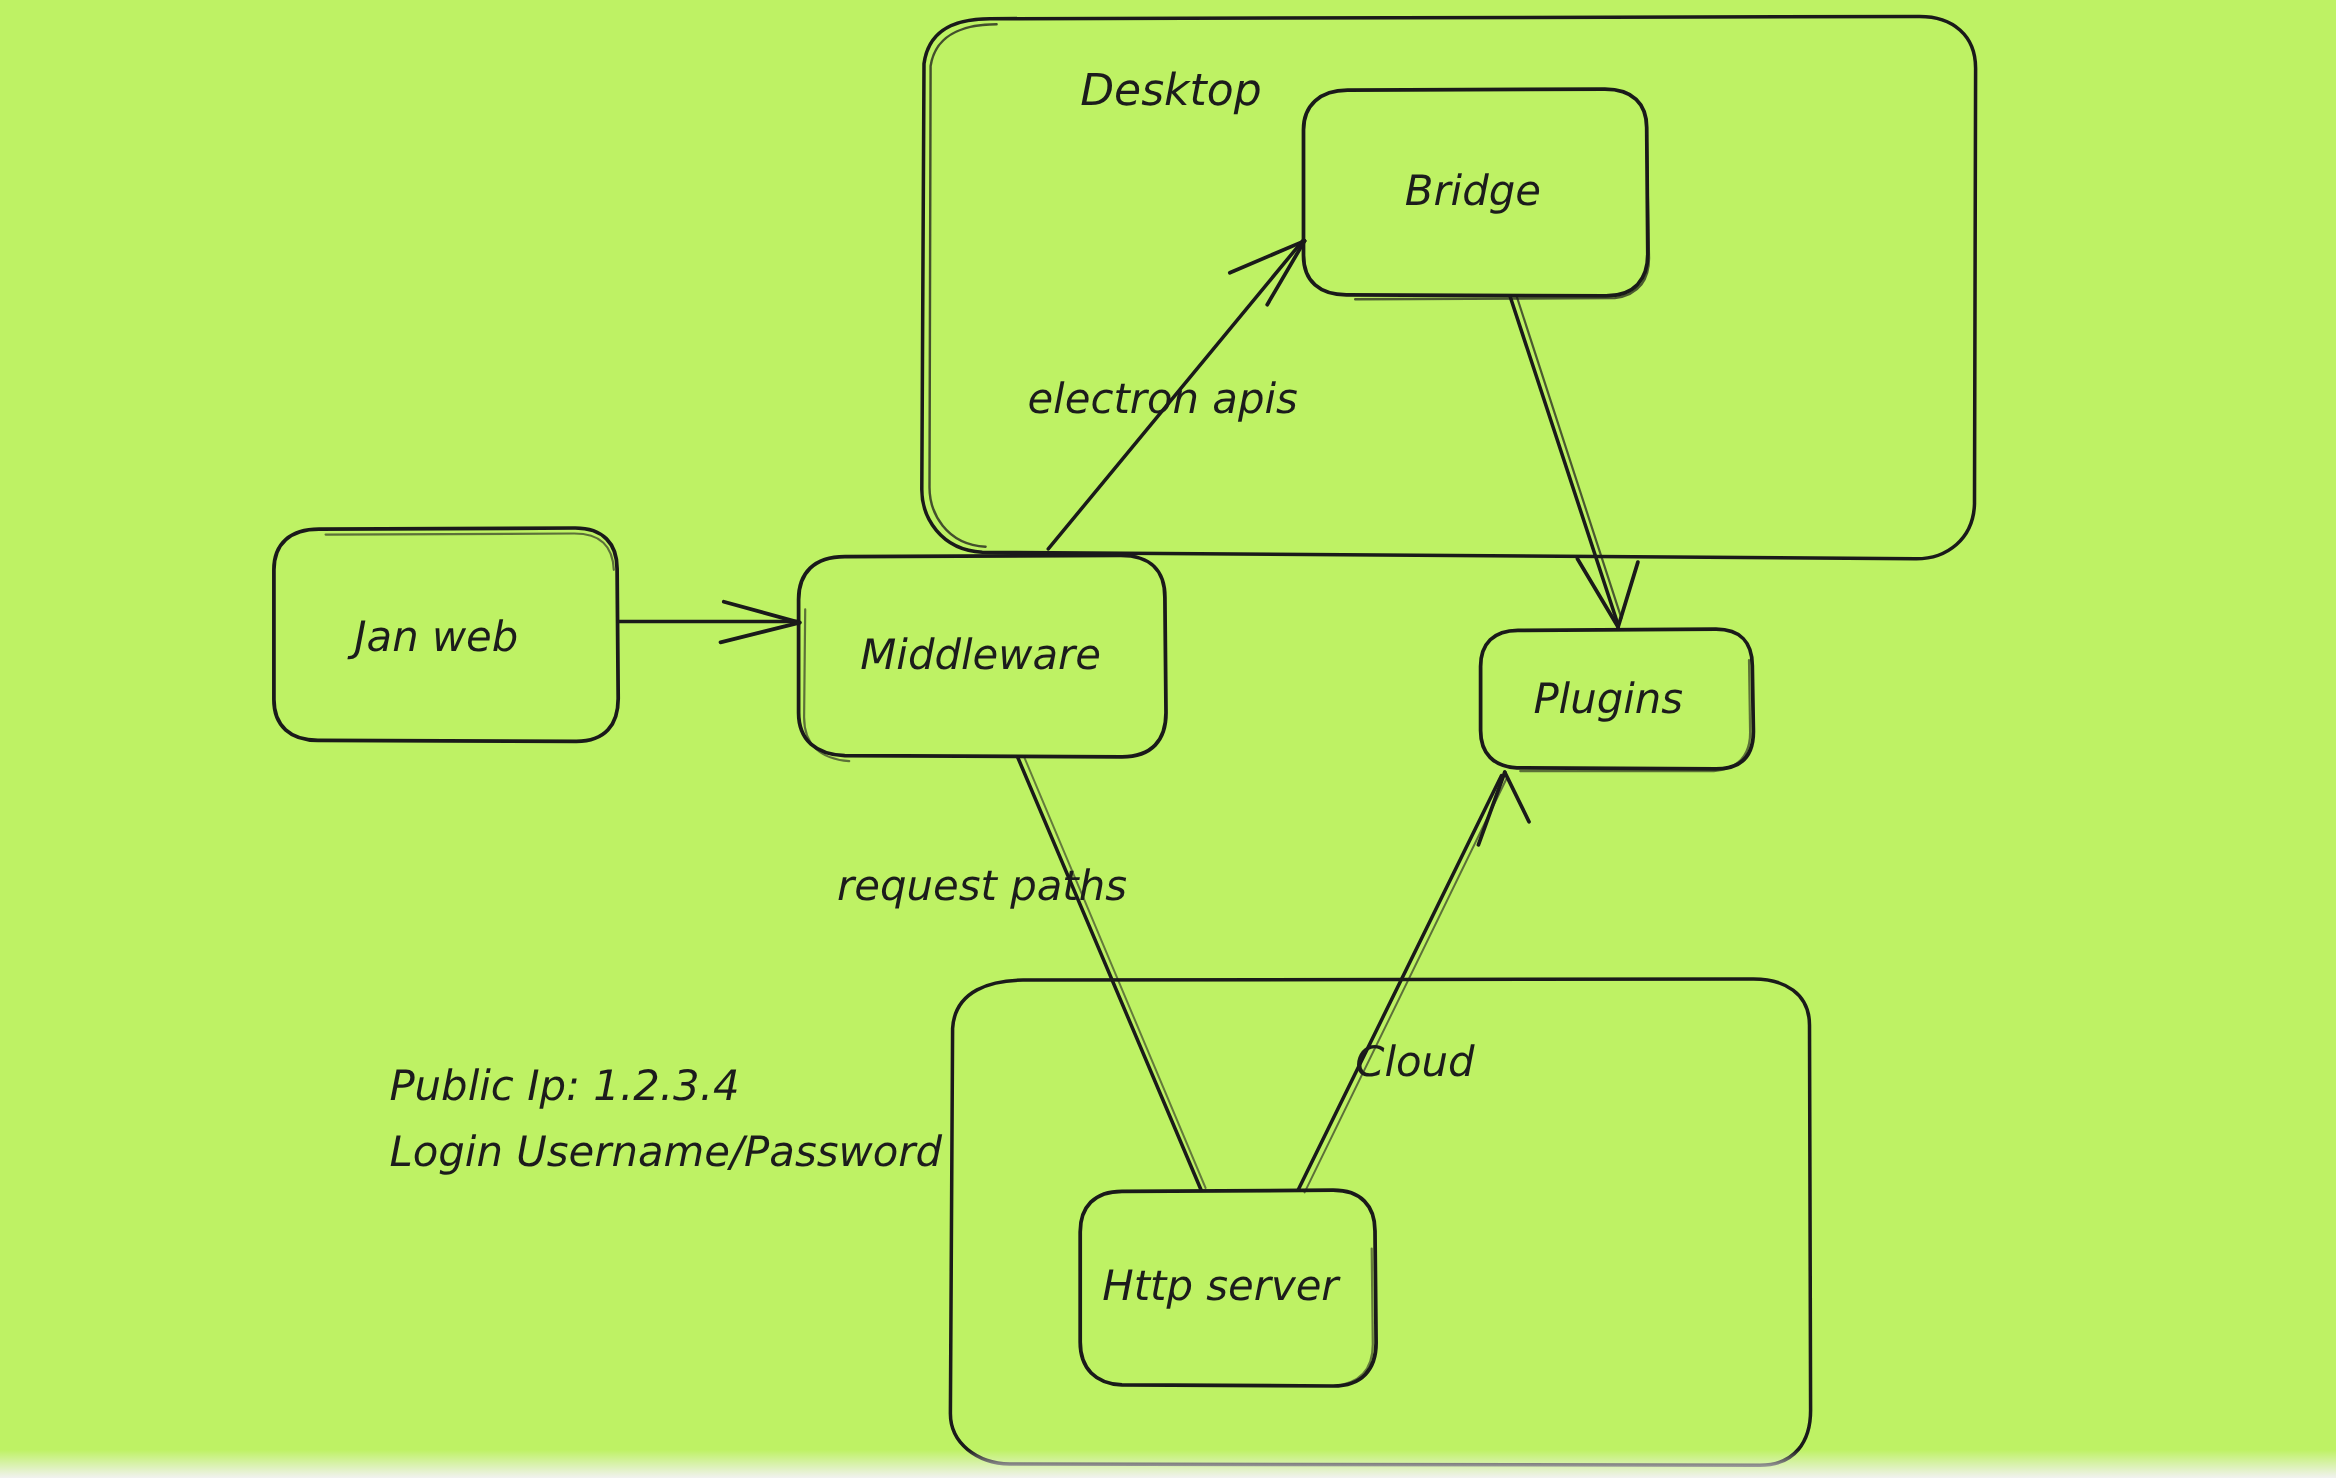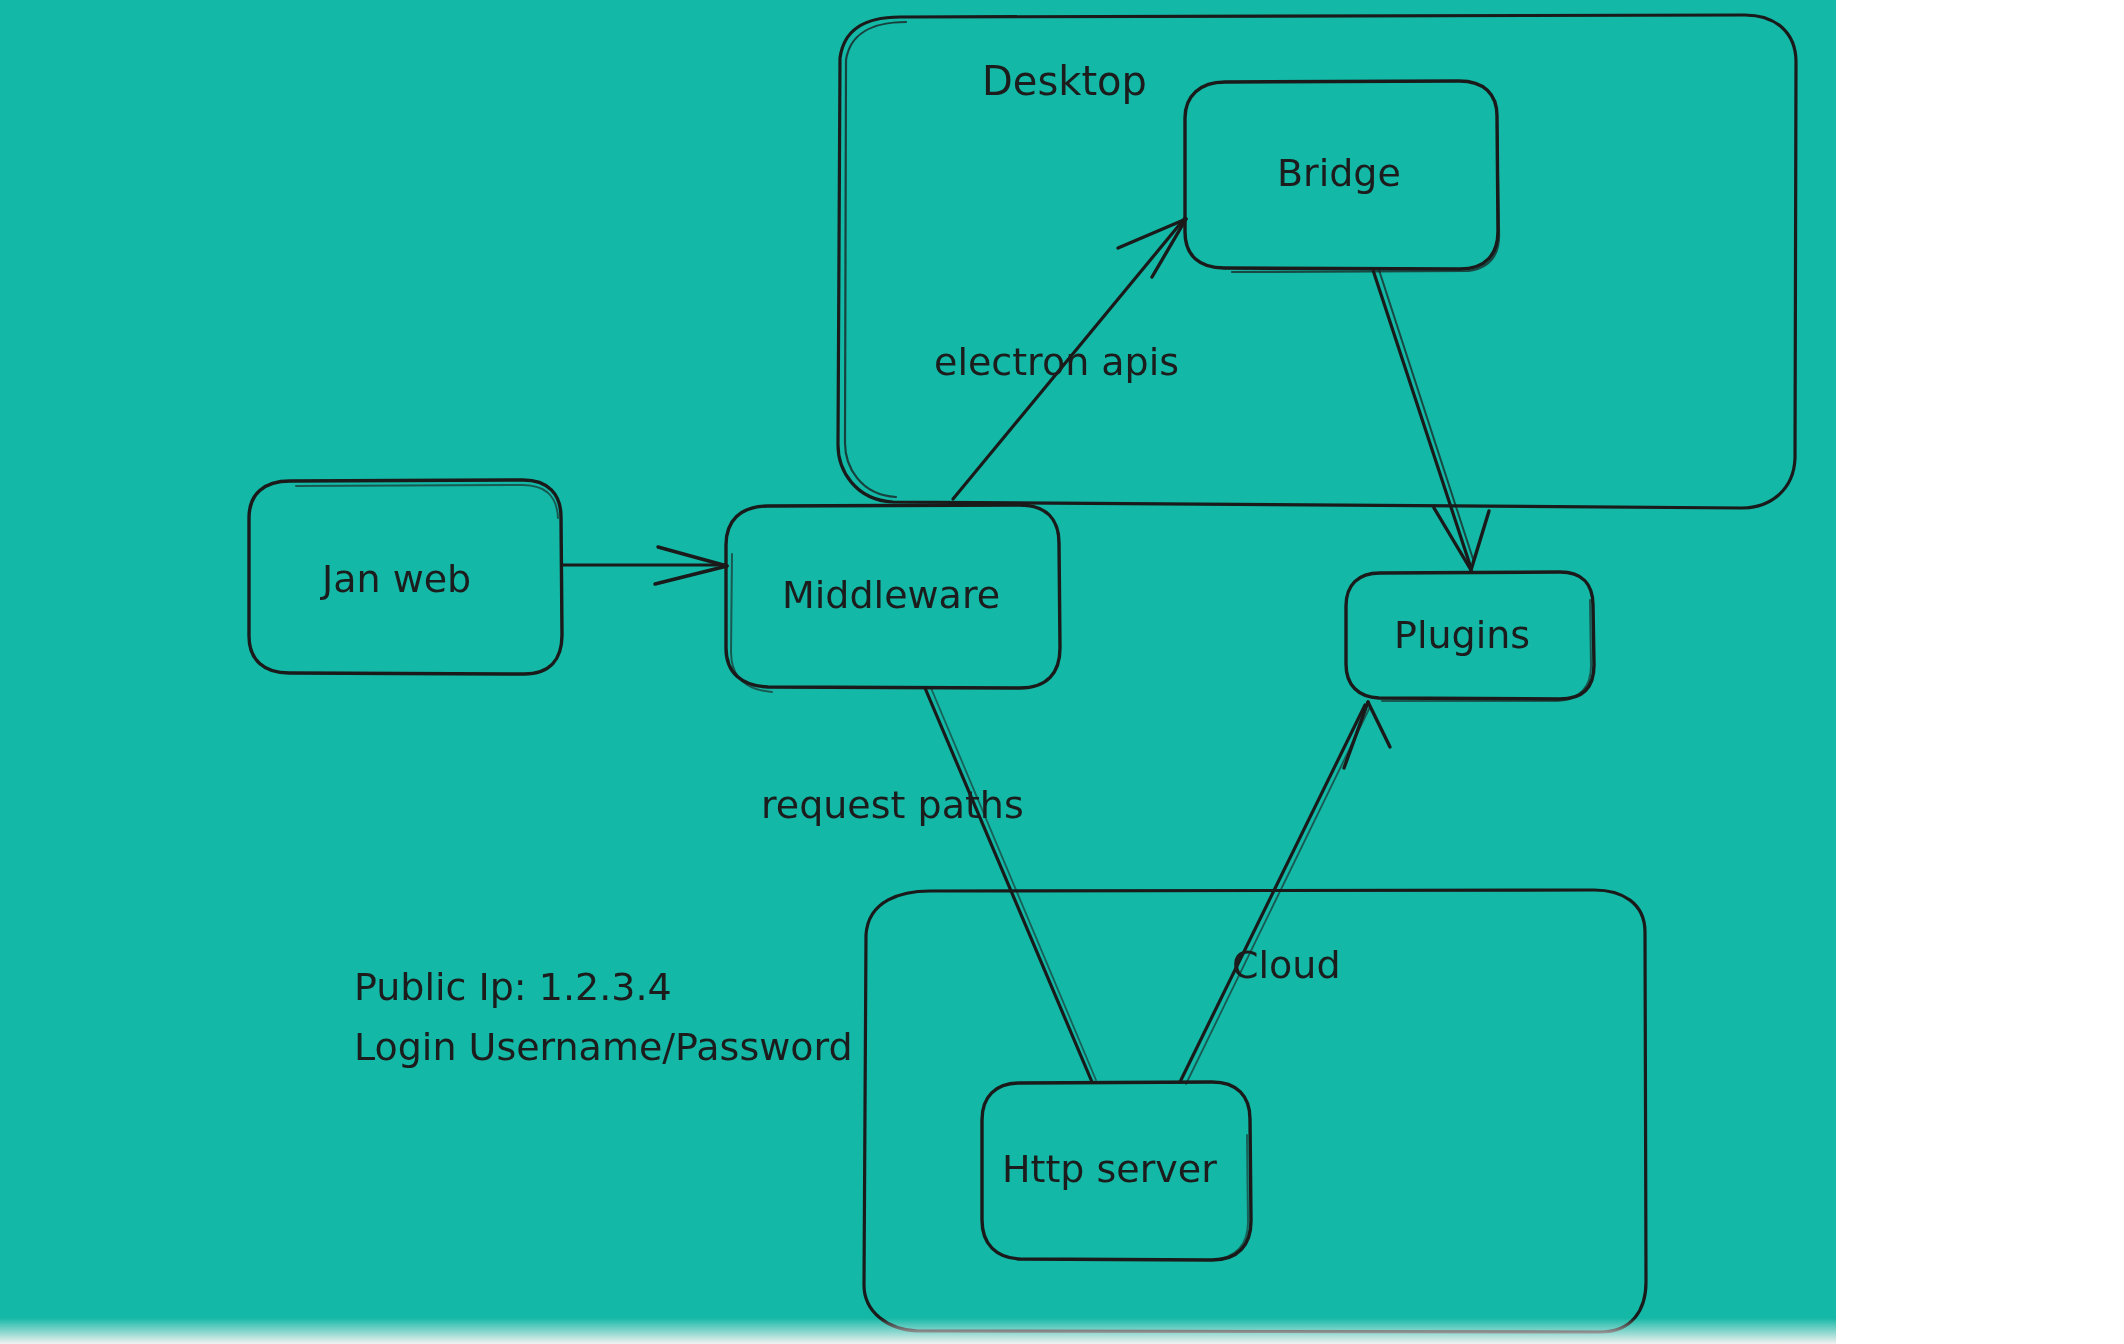--- a/index.html
+++ b/index.html
@@ -2,25 +2,26 @@
 <html><head>
 <meta charset="utf-8">
 <style>
   html, body {
     margin: 0;
     padding: 0;
     background: #ffffff;
   }
   #canvas {
     position: relative;
-    width: 1836px;
+    width: 2124px;
     height: 1344px;
-    background: #14b8a6;
+    background: #bef264;
     overflow: hidden;
     font-family: "DejaVu Sans", sans-serif;
+    font-style: italic;
   }
   #diagram-svg {
     position: absolute;
     left: 0;
     top: 0;
     width: 2124px;
     height: 1344px;
   }
   .node-label, .edge-label, .note-line, .group-label {
     font-family: "DejaVu Sans", sans-serif;

